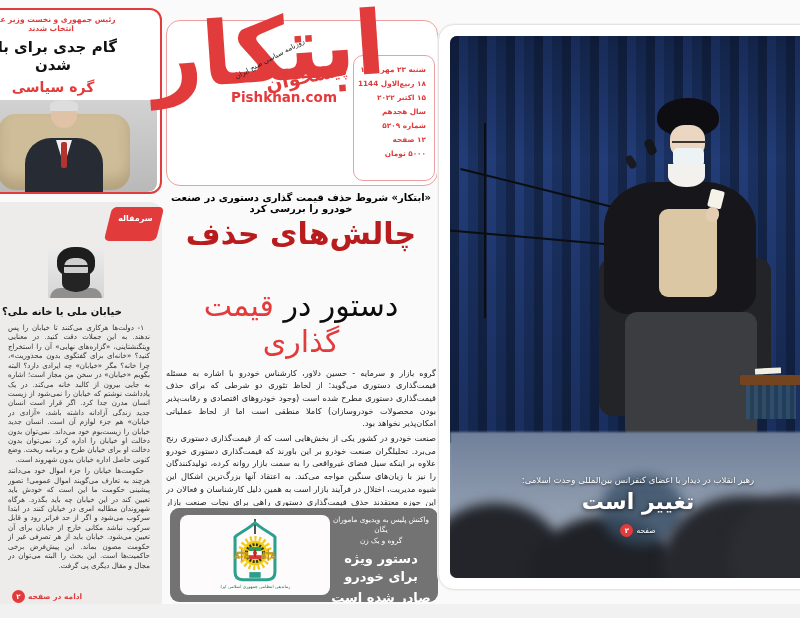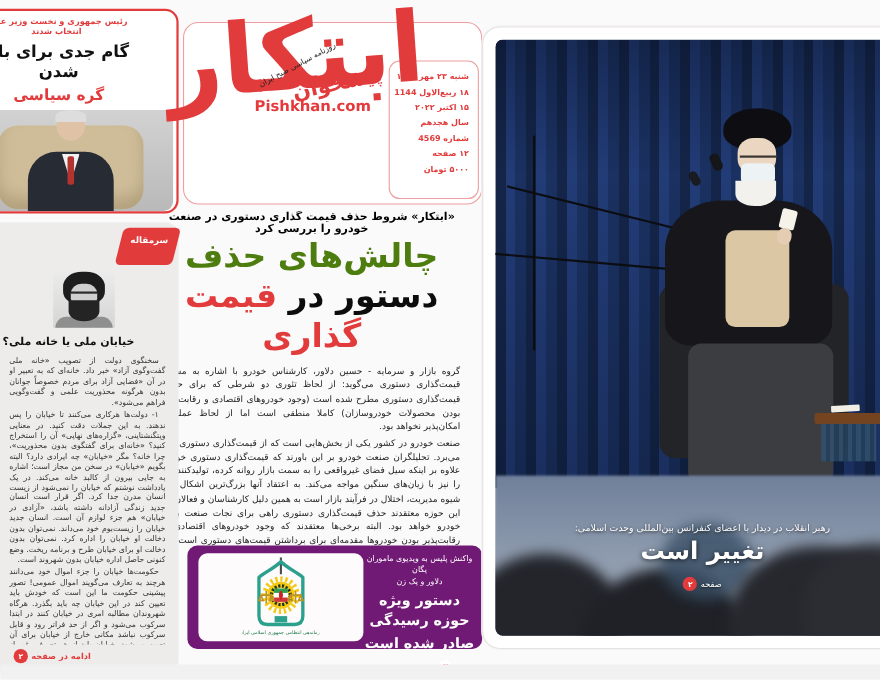--- a/index.html
+++ b/index.html
@@ -40,31 +40,31 @@
   .logo-tagline{position:absolute;left:64px;top:34px;font-size:7px;color:#222;transform:rotate(-28deg);z-index:4;white-space:nowrap;}
   .wm-fa{position:absolute;left:98px;top:44px;font-size:19px;font-weight:700;color:#e23b3c;
          transform:rotate(-12deg);z-index:4;}
   .wm-en{position:absolute;left:64px;top:68px;font-size:13.5px;font-weight:700;color:#e5393b;z-index:4;
          font-family:"DejaVu Sans",sans-serif;direction:ltr;}
   .date-box{position:absolute;left:186px;top:34px;width:82px;height:126px;border:1.5px solid #ee9e9e;
             border-radius:10px;padding:7px 8px;z-index:2;background:#fff;}
   .date-box div{color:#e23b3c;font-size:7.3px;line-height:1.92;font-weight:700;text-align:right;white-space:nowrap;}
 
   
-  .main-article{position:absolute;left:148px;top:192px;width:270px;height:314px;overflow:hidden;}
+  .main-article{position:absolute;left:166px;top:192px;width:270px;height:314px;overflow:hidden;}
   .ma-kicker{font-size:10px;font-weight:700;color:#000;text-align:center;}
-  .ma-title1{font-size:30px;font-weight:900;color:#4d7c0f;text-align:center;margin-top:3px;letter-spacing:-.5px;line-height:1.15;}
-  .ma-title2{font-size:30px;font-weight:700;text-align:center;letter-spacing:-.5px;line-height:1.2;}
+  .ma-title1{font-size:30px;font-weight:900;color:#b91c1c;text-align:center;margin-top:3px;letter-spacing:-.5px;line-height:1.15;}
+  .ma-title2{font-size:30px;font-weight:400;text-align:center;letter-spacing:-.5px;line-height:1.2;margin-top:36px;}
   .ma-title2 .red{color:#e23b3c;}
   .ma-title2 .black{color:#0c0c0c;}
   .ma-body{margin-top:7px;font-size:8.2px;line-height:1.55;color:#222;text-align:justify;}
   .ma-body p{margin:0 0 2px 0;}
 
   
-  .police{position:absolute;left:170px;top:496px;width:268px;height:94px;background:#701a75;border-radius:9px;}
+  .police{position:absolute;left:170px;top:508px;width:268px;height:94px;background:#737373;border-radius:9px;}
   .police-card{position:absolute;left:10px;top:7px;width:150px;height:80px;background:#fdfbfb;border-radius:8px;
                display:flex;align-items:center;justify-content:center;}
   .police-text{position:absolute;right:160px;left:166px;top:7px;}
   .police-text{right:auto;left:160px;width:102px;}
   .pl-kicker{color:#fff;font-size:7.2px;text-align:center;line-height:1.45;}
   .pl-title{color:#fff;font-size:13px;font-weight:900;text-align:center;line-height:1.35;margin-top:4px;}
   .pl-badge{display:flex;align-items:center;gap:3px;margin-top:5px;justify-content:flex-start;}
   .circle-white{display:inline-flex;align-items:center;justify-content:center;width:13px;height:13px;
                 border-radius:50%;background:#fff;color:#e23b3c;font-size:7px;font-weight:700;}
   .pl-badge .badge-label{color:#fff;}
@@ -167,21 +167,21 @@
   <div class="nameplate">
     <div class="logo-word">ابتکار</div>
     <div class="logo-tagline">روزنامه سیاسی صبح ایران</div>
     <div class="wm-fa">پیشخوان</div>
     <div class="wm-en">Pishkhan.com</div>
     <div class="date-box">
       <div>شنبه ۲۳ مهر ۱۴۰۱</div>
       <div>۱۸ ربیع‌الاول 1144</div>
       <div>۱۵ اکتبر ۲۰۲۲</div>
       <div>سال هجدهم</div>
-      <div>شماره 4569</div>
+      <div>شماره ۵۲۰۹</div>
       <div>۱۲ صفحه</div>
       <div>۵۰۰۰ تومان</div>
     </div>
   </div>
 
   <div class="main-article">
     <div class="ma-kicker">«ابتکار» شروط حذف قیمت گذاری دستوری در صنعت خودرو را بررسی کرد</div>
     <div class="ma-title1">چالش‌های حذف</div>
     <div class="ma-title2">
       <span class="black">دستور در</span>
@@ -211,22 +211,22 @@
         <g stroke="#bf9426" stroke-width="1.6" fill="none">
           <path d="M21 34 v12 M16 38 h10 M16 38 l-2 5 h4 Z M26 38 l-2 5 h4 Z"></path>
           <path d="M49 34 v12 M44 38 h10 M44 38 l-2 5 h4 Z M54 38 l-2 5 h4 Z"></path>
         </g>
         <rect x="29" y="58" width="12" height="6" fill="#2ba08c"></rect>
         <text x="35" y="75" text-anchor="middle" font-size="4.6" fill="#1e7a50">فرماندهی انتظامی جمهوری اسلامی ایران</text>
       </svg>
     </div>
     <div class="police-text">
       <div class="pl-kicker">واکنش پلیس به ویدیوی ماموران یگان</div>
-      <div class="pl-kicker">دلاور و یک زن</div>
-      <div class="pl-title">دستور ویژه حوزه رسیدگی</div>
+      <div class="pl-kicker">گروه و یک زن</div>
+      <div class="pl-title">دستور ویژه برای خودرو</div>
       <div class="pl-title">صادر شده است</div>
       <div class="pl-badge">
         <span class="badge-label">صفحه</span>
         <span class="circle-white">۲</span>
       </div>
     </div>
   </div>
 
   <div class="editorial">
     <div class="ed-tab">
@@ -234,21 +234,20 @@
     </div>
     <div class="ed-photo">
       <div class="ed-shoulders"></div>
       <div class="ed-hair"></div>
       <div class="ed-face"></div>
       <div class="ed-beard"></div>
       <div class="ed-glasses"></div>
     </div>
     <div class="ed-title">خیابان ملی یا خانه ملی؟</div>
     <div class="ed-body">
-      <p>سخنگوی دولت از تصویب «خانه ملی گفت‌وگوی آزاد» خبر داد. خانه‌ای که به تعبیر او در آن «فضایی آزاد برای مردم خصوصاً جوانان بدون هرگونه محذوریت علمی و گفت‌وگویی فراهم می‌شود».</p>
       <p>۱- دولت‌ها هرکاری می‌کنند تا خیابان را پس ندهند. به این جملات دقت کنید. در معنایی ویتگنشتاینی، «گزاره‌های نهایی» آن را استخراج کنید؟ «خانه‌ای برای گفتگوی بدون محذوریت»، چرا خانه؟ مگر «خیابان» چه ایرادی دارد؟ البته بگویم «خیابان» در سخن من مجاز است؛ اشاره به جایی بیرون از کالبد خانه می‌کند. در یک یادداشت نوشتم که خیابان را نمی‌شود از زیست انسان مدرن جدا کرد. اگر قرار است انسان جدید زندگی آزادانه داشته باشد، «آزادی در خیابان» هم جزء لوازم آن است. انسان جدید خیابان را زیست‌بوم خود می‌داند. نمی‌توان بدون دخالت او خیابان را اداره کرد. نمی‌توان بدون دخالت او برای خیابان طرح و برنامه ریخت. وضع کنونی حاصل اداره خیابان بدون شهروند است.</p>
       <p>حکومت‌ها خیابان را جزء اموال خود می‌دانند هرچند به تعارف می‌گویند اموال عمومی! تصور پیشینی حکومت ما این است که خودش باید تعیین کند در این خیابان چه باید بگذرد. هرگاه شهروندان مطالبه امری در خیابان کنند در ابتدا سرکوب می‌شود و اگر از حد فراتر رود و قابل سرکوب نباشد مکانی خارج از خیابان برای آن تعیین می‌شود. خیابان باید از هر تصرفی غیر از حکومت مصون بماند. این پیش‌فرض برخی حاکمیت‌ها است. این بحث را البته می‌توان در مجال و مقال دیگری پی گرفت.</p>
 
     </div>
     <div class="ed-more">
       <span class="lbl">ادامه در صفحه</span>
       <span class="circle-red">۲</span>
     </div>
   </div>
 

